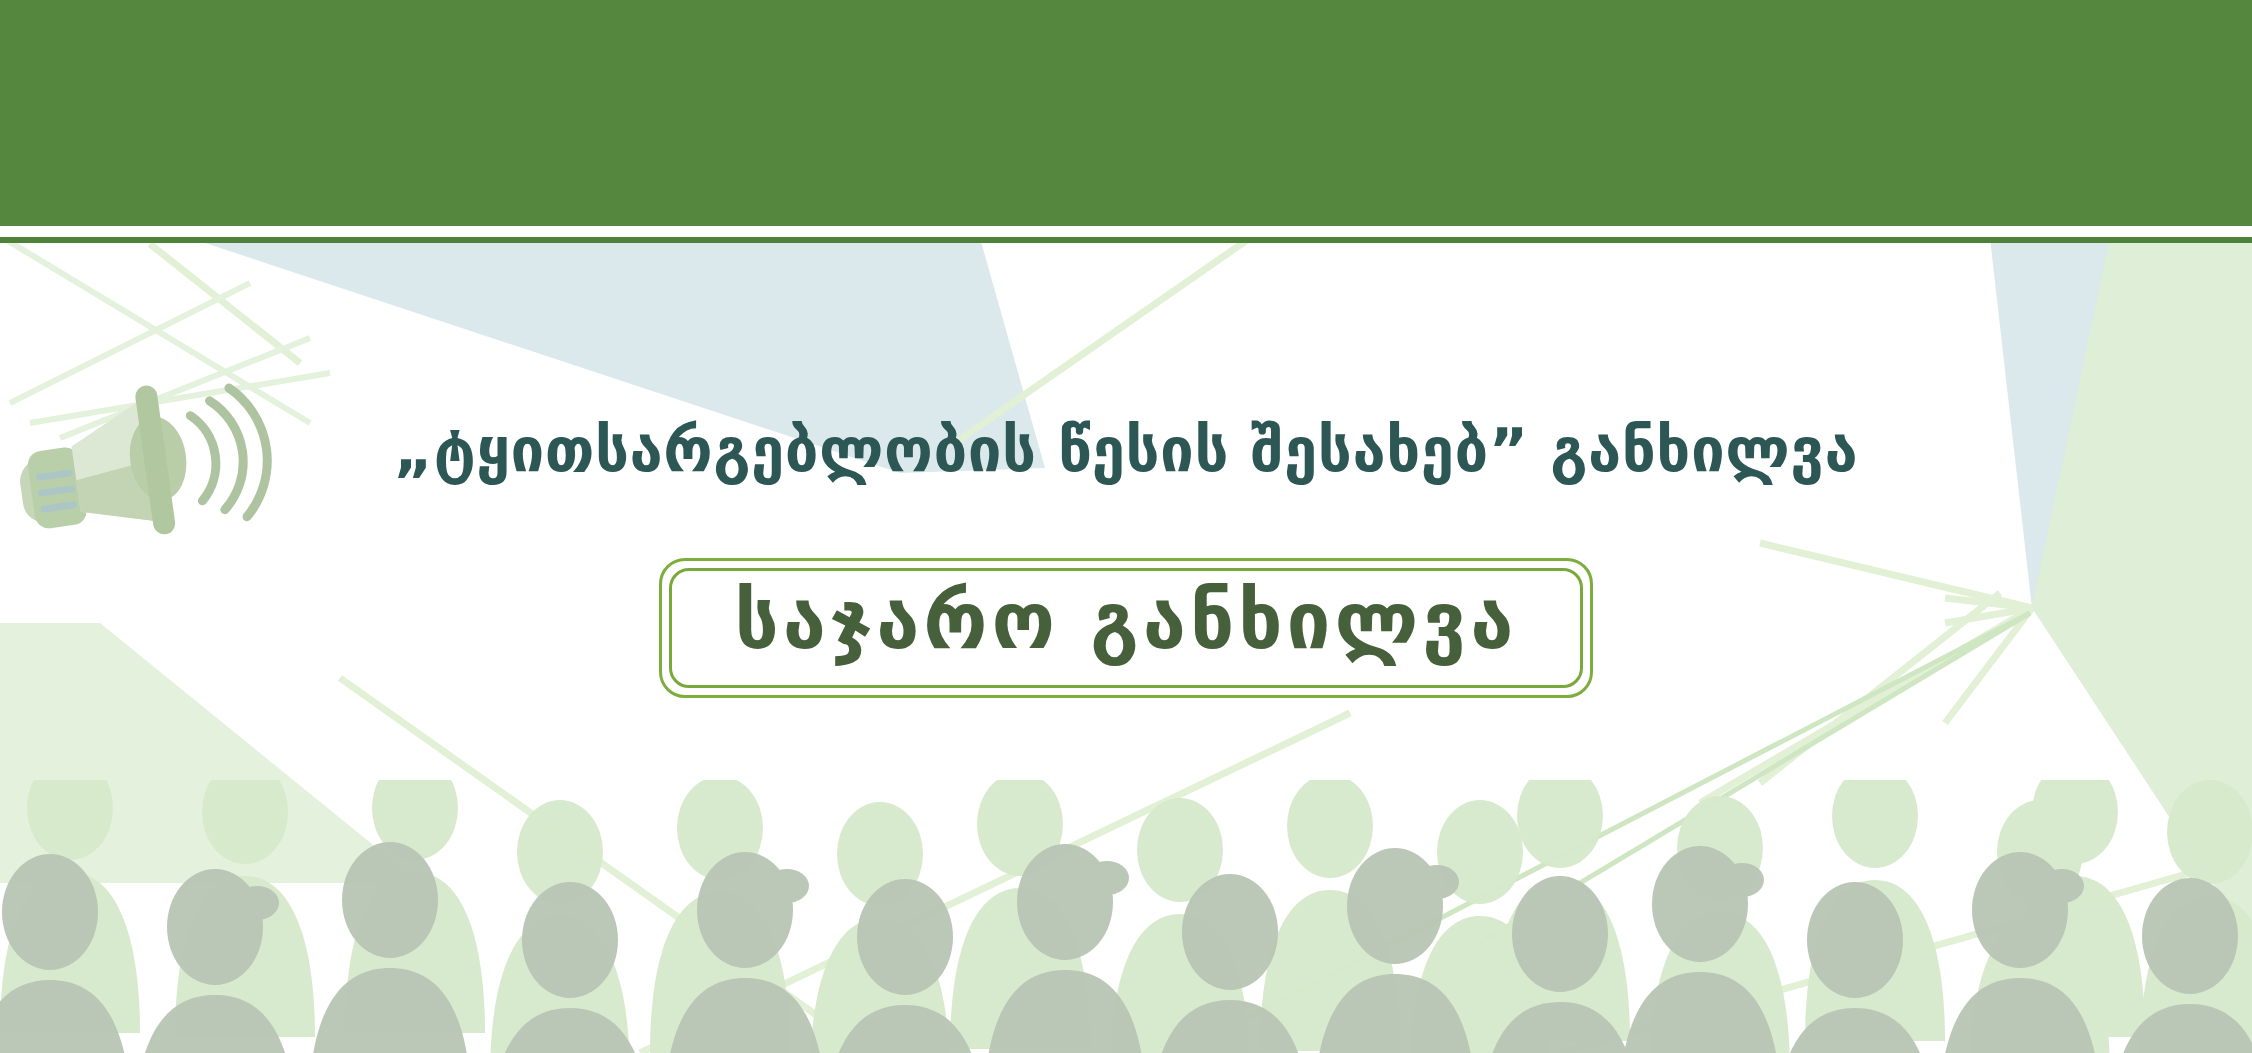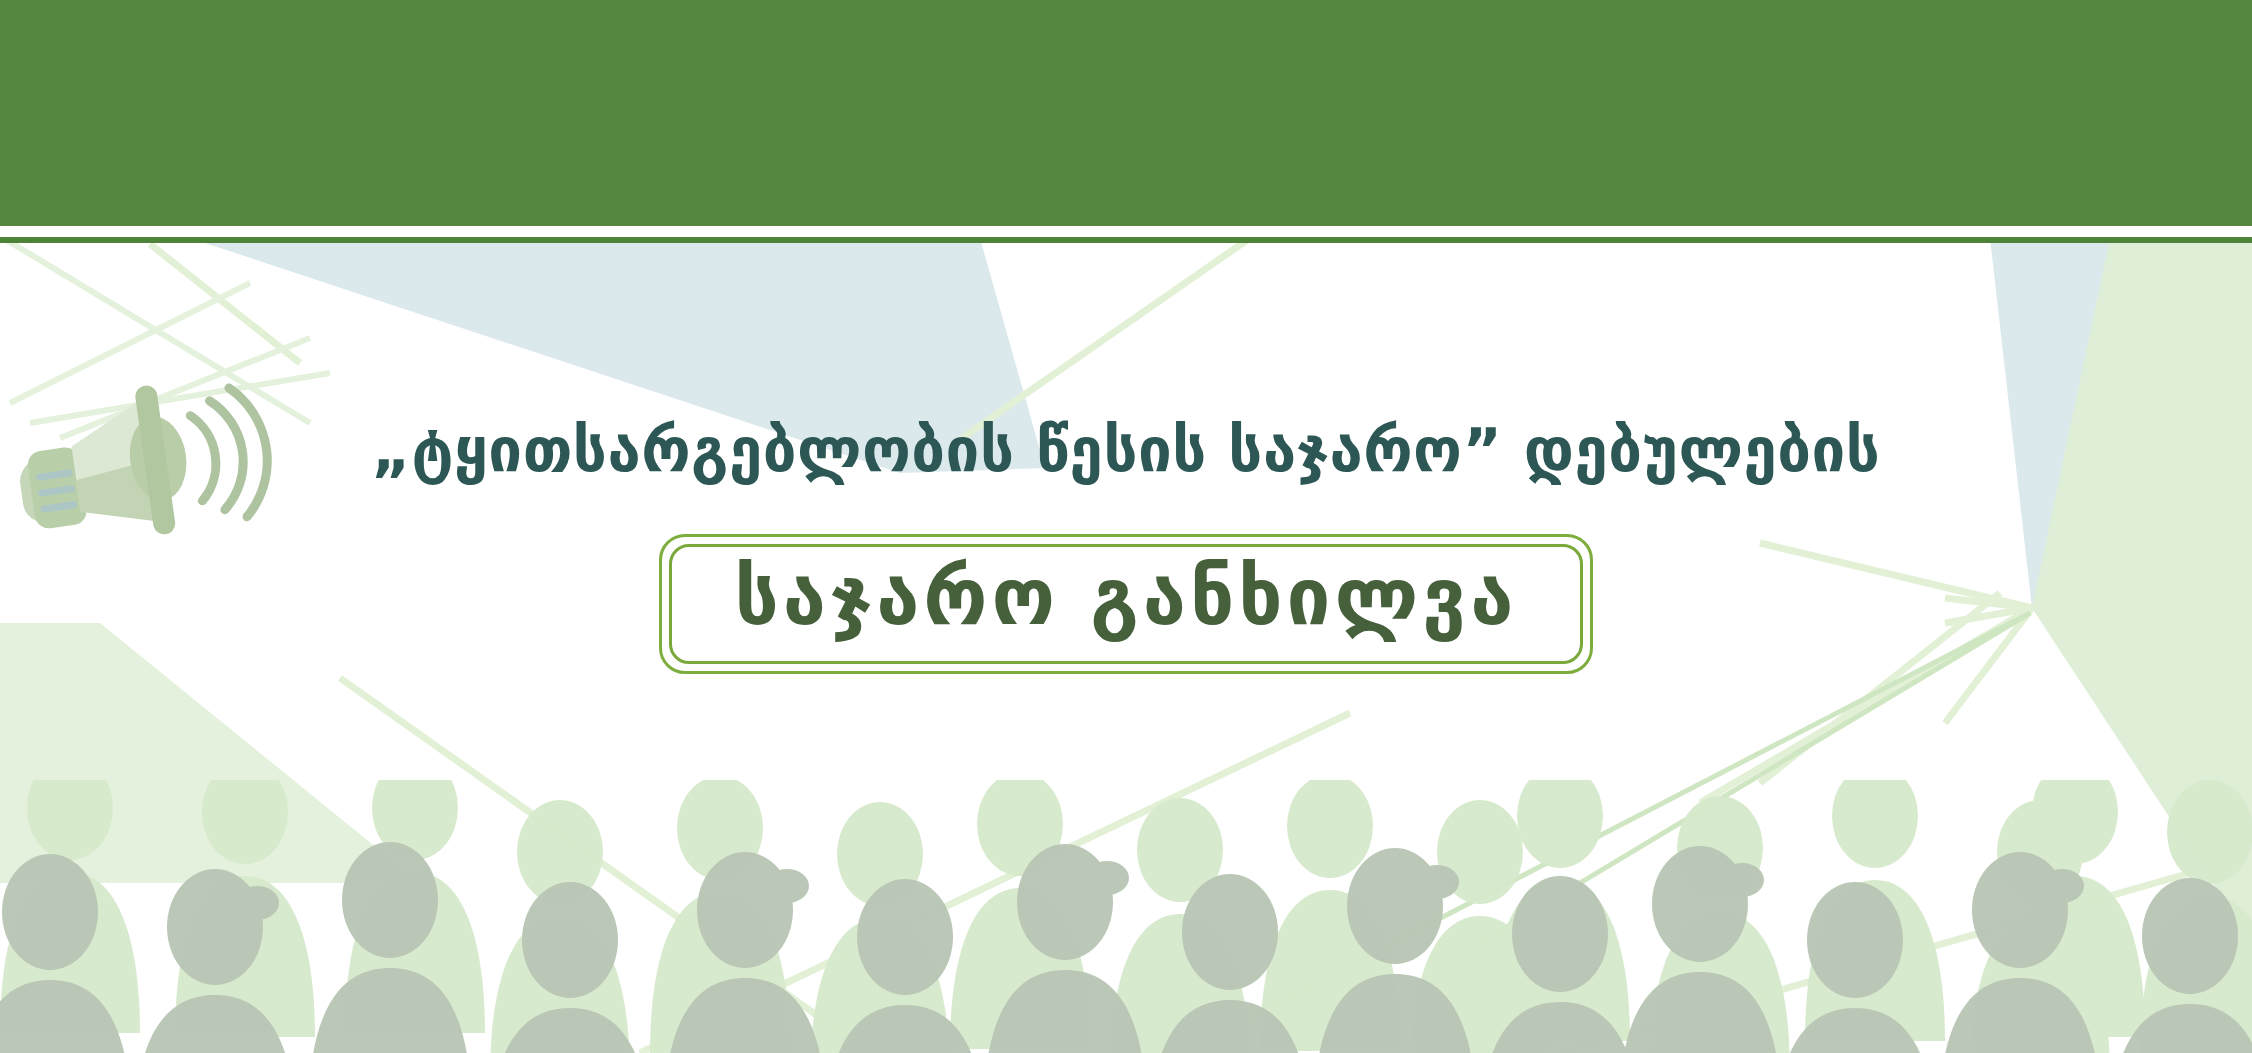--- a/index.html
+++ b/index.html
@@ -121,21 +121,21 @@
     font-size: 60px;
     font-weight: bold;
     letter-spacing: 0.5px;
     line-height: 1;
     z-index: 20;
     font-family: "DejaVu Sans", sans-serif;
   }
 
   .boxwrap {
     position: absolute;
-    left: 0; top: 534px;
+    left: 0; top: 558px;
     width: 2252px;
     display: flex;
     justify-content: center;
     z-index: 20;
   }
   .box-outer {
     border: 3px solid #7dae3d;
     border-radius: 26px;
     padding: 7px;
     background: transparent;
@@ -326,21 +326,21 @@
             <rect x="27" y="48" width="11" height="13"></rect>
             <rect x="41" y="48" width="11" height="13"></rect>
             <rect x="55" y="48" width="6" height="13"></rect>
           </g>
         </svg>
       </div>
     </div>
     <div class="header-date">2 აპრილი,  12:00</div>
   </div>
 
-  <div class="headline">„ტყითსარგებლობის წესის საჯარო” დებულების</div>
+  <div class="headline">„ტყითსარგებლობის წესის შესახებ” განხილვა</div>
 
   <div class="boxwrap">
     <div class="box-outer">
       <div class="box-inner">
         <div class="box-text">საჯარო განხილვა</div>
       </div>
     </div>
   </div>
 
 </div>

